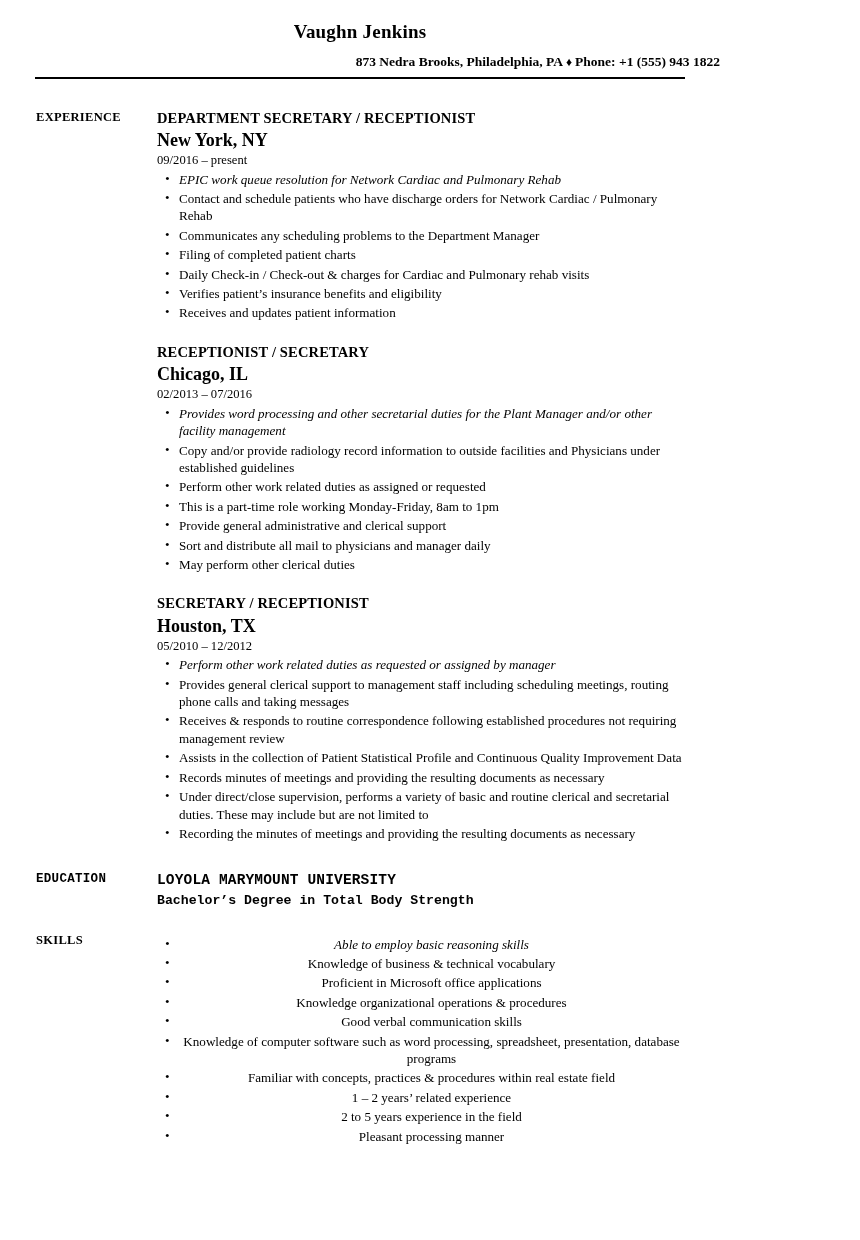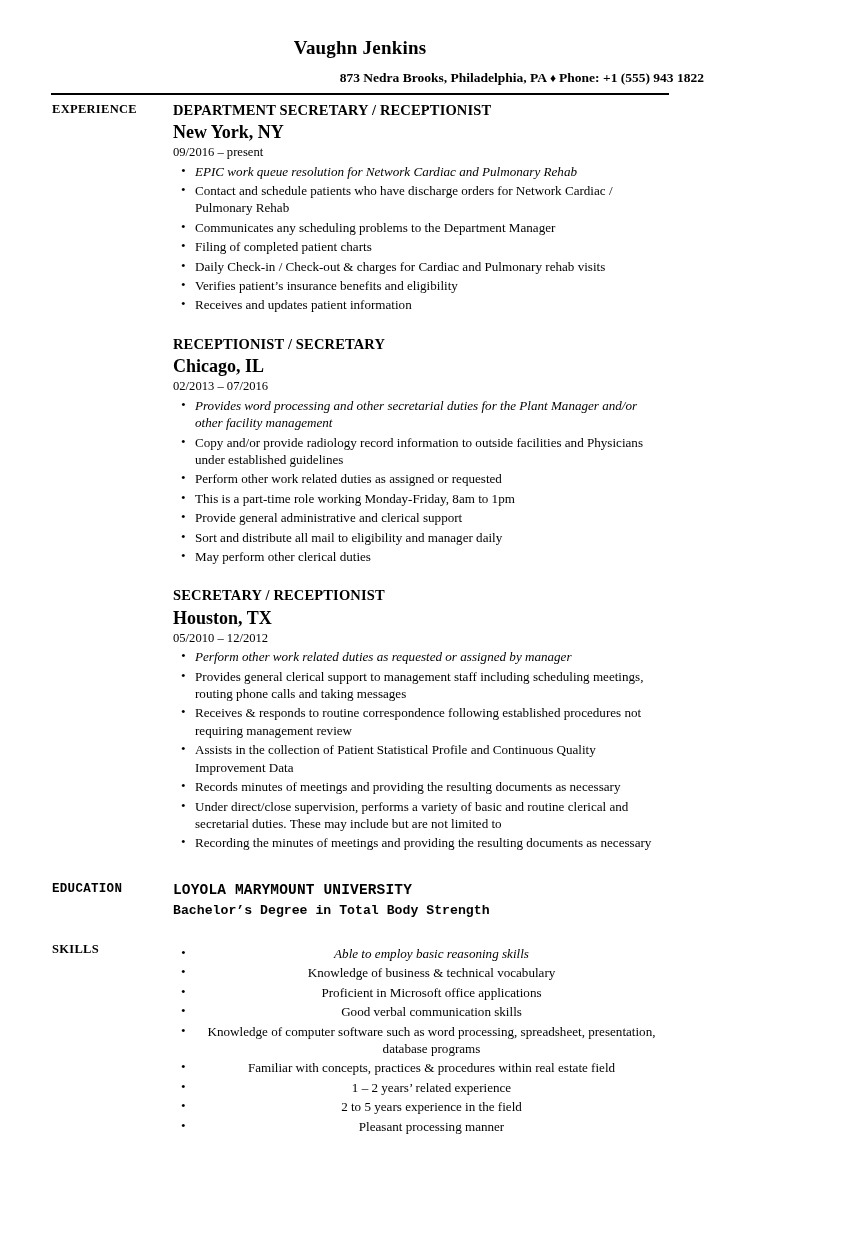--- a/index.html
+++ b/index.html
@@ -13,21 +13,21 @@
     font-family: "Liberation Serif", "DejaVu Serif", serif;
     color: #000000;
     position: relative;
     overflow: hidden;
   }
 
   .page {
     width: 720px;
     height: 1240px;
     box-sizing: border-box;
-    padding: 16px;
+    padding: 0;
     position: relative;
   }
 
   
   .header {
     text-align: center;
     padding-top: 22px;
   }
   .cand-name {
     font-size: 19px;
@@ -68,21 +68,21 @@
     font-weight: bold;
     letter-spacing: 0.3px;
     line-height: 1.2;
     padding-top: 1px;
   }
   .sec-body {
     flex: 1 1 auto;
     min-width: 0;
   }
 
-  #experience-section { margin-top: 6px; }
+  #experience-section { margin-top: 30px; }
   #education-section  { margin-top: 29px; font-family: Liberation Mono, monospace; }
   #skills-section     { margin-top: 22px; }
 
   
   .job { margin-bottom: 21px; }
   .job:last-child { margin-bottom: 0; }
 
   .job-title {
     font-size: 14.5px;
     font-weight: bold;
@@ -176,21 +176,21 @@
       <div class="job">
         <div class="job-title">RECEPTIONIST / SECRETARY</div>
         <div class="job-loc">Chicago, IL</div>
         <div class="job-dates">02/2013 – 07/2016</div>
         <ul class="bullets">
           <li>Provides word processing and other secretarial duties for the Plant Manager and/or other facility management</li>
           <li>Copy and/or provide radiology record information to outside facilities and Physicians under established guidelines</li>
           <li>Perform other work related duties as assigned or requested</li>
           <li>This is a part-time role working Monday-Friday, 8am to 1pm</li>
           <li>Provide general administrative and clerical support</li>
-          <li>Sort and distribute all mail to eligibility and manager daily</li>
+          <li>Sort and distribute all mail to physicians and manager daily</li>
           <li>May perform other clerical duties</li>
         </ul>
       </div>
 
       <div class="job">
         <div class="job-title">SECRETARY / RECEPTIONIST</div>
         <div class="job-loc">Houston, TX</div>
         <div class="job-dates">05/2010 – 12/2012</div>
         <ul class="bullets">
           <li>Perform other work related duties as requested or assigned by manager</li>
@@ -214,20 +214,21 @@
     </div>
   </div>
 
   <div class="section" id="skills-section">
     <div class="sec-label">SKILLS</div>
     <div class="sec-body">
       <ul class="bullets">
         <li>Able to employ basic reasoning skills</li>
         <li>Knowledge of business &amp; technical vocabulary</li>
         <li>Proficient in Microsoft office applications</li>
+        <li>Knowledge organizational operations &amp; procedures</li>
         <li>Good verbal communication skills</li>
         <li>Knowledge of computer software such as word processing, spreadsheet, presentation, database programs</li>
         <li>Familiar with concepts, practices &amp; procedures within real estate field</li>
         <li>1 – 2 years’ related experience</li>
         <li>2 to 5 years experience in the field</li>
         <li>Pleasant processing manner</li>
       </ul>
     </div>
   </div>
 

